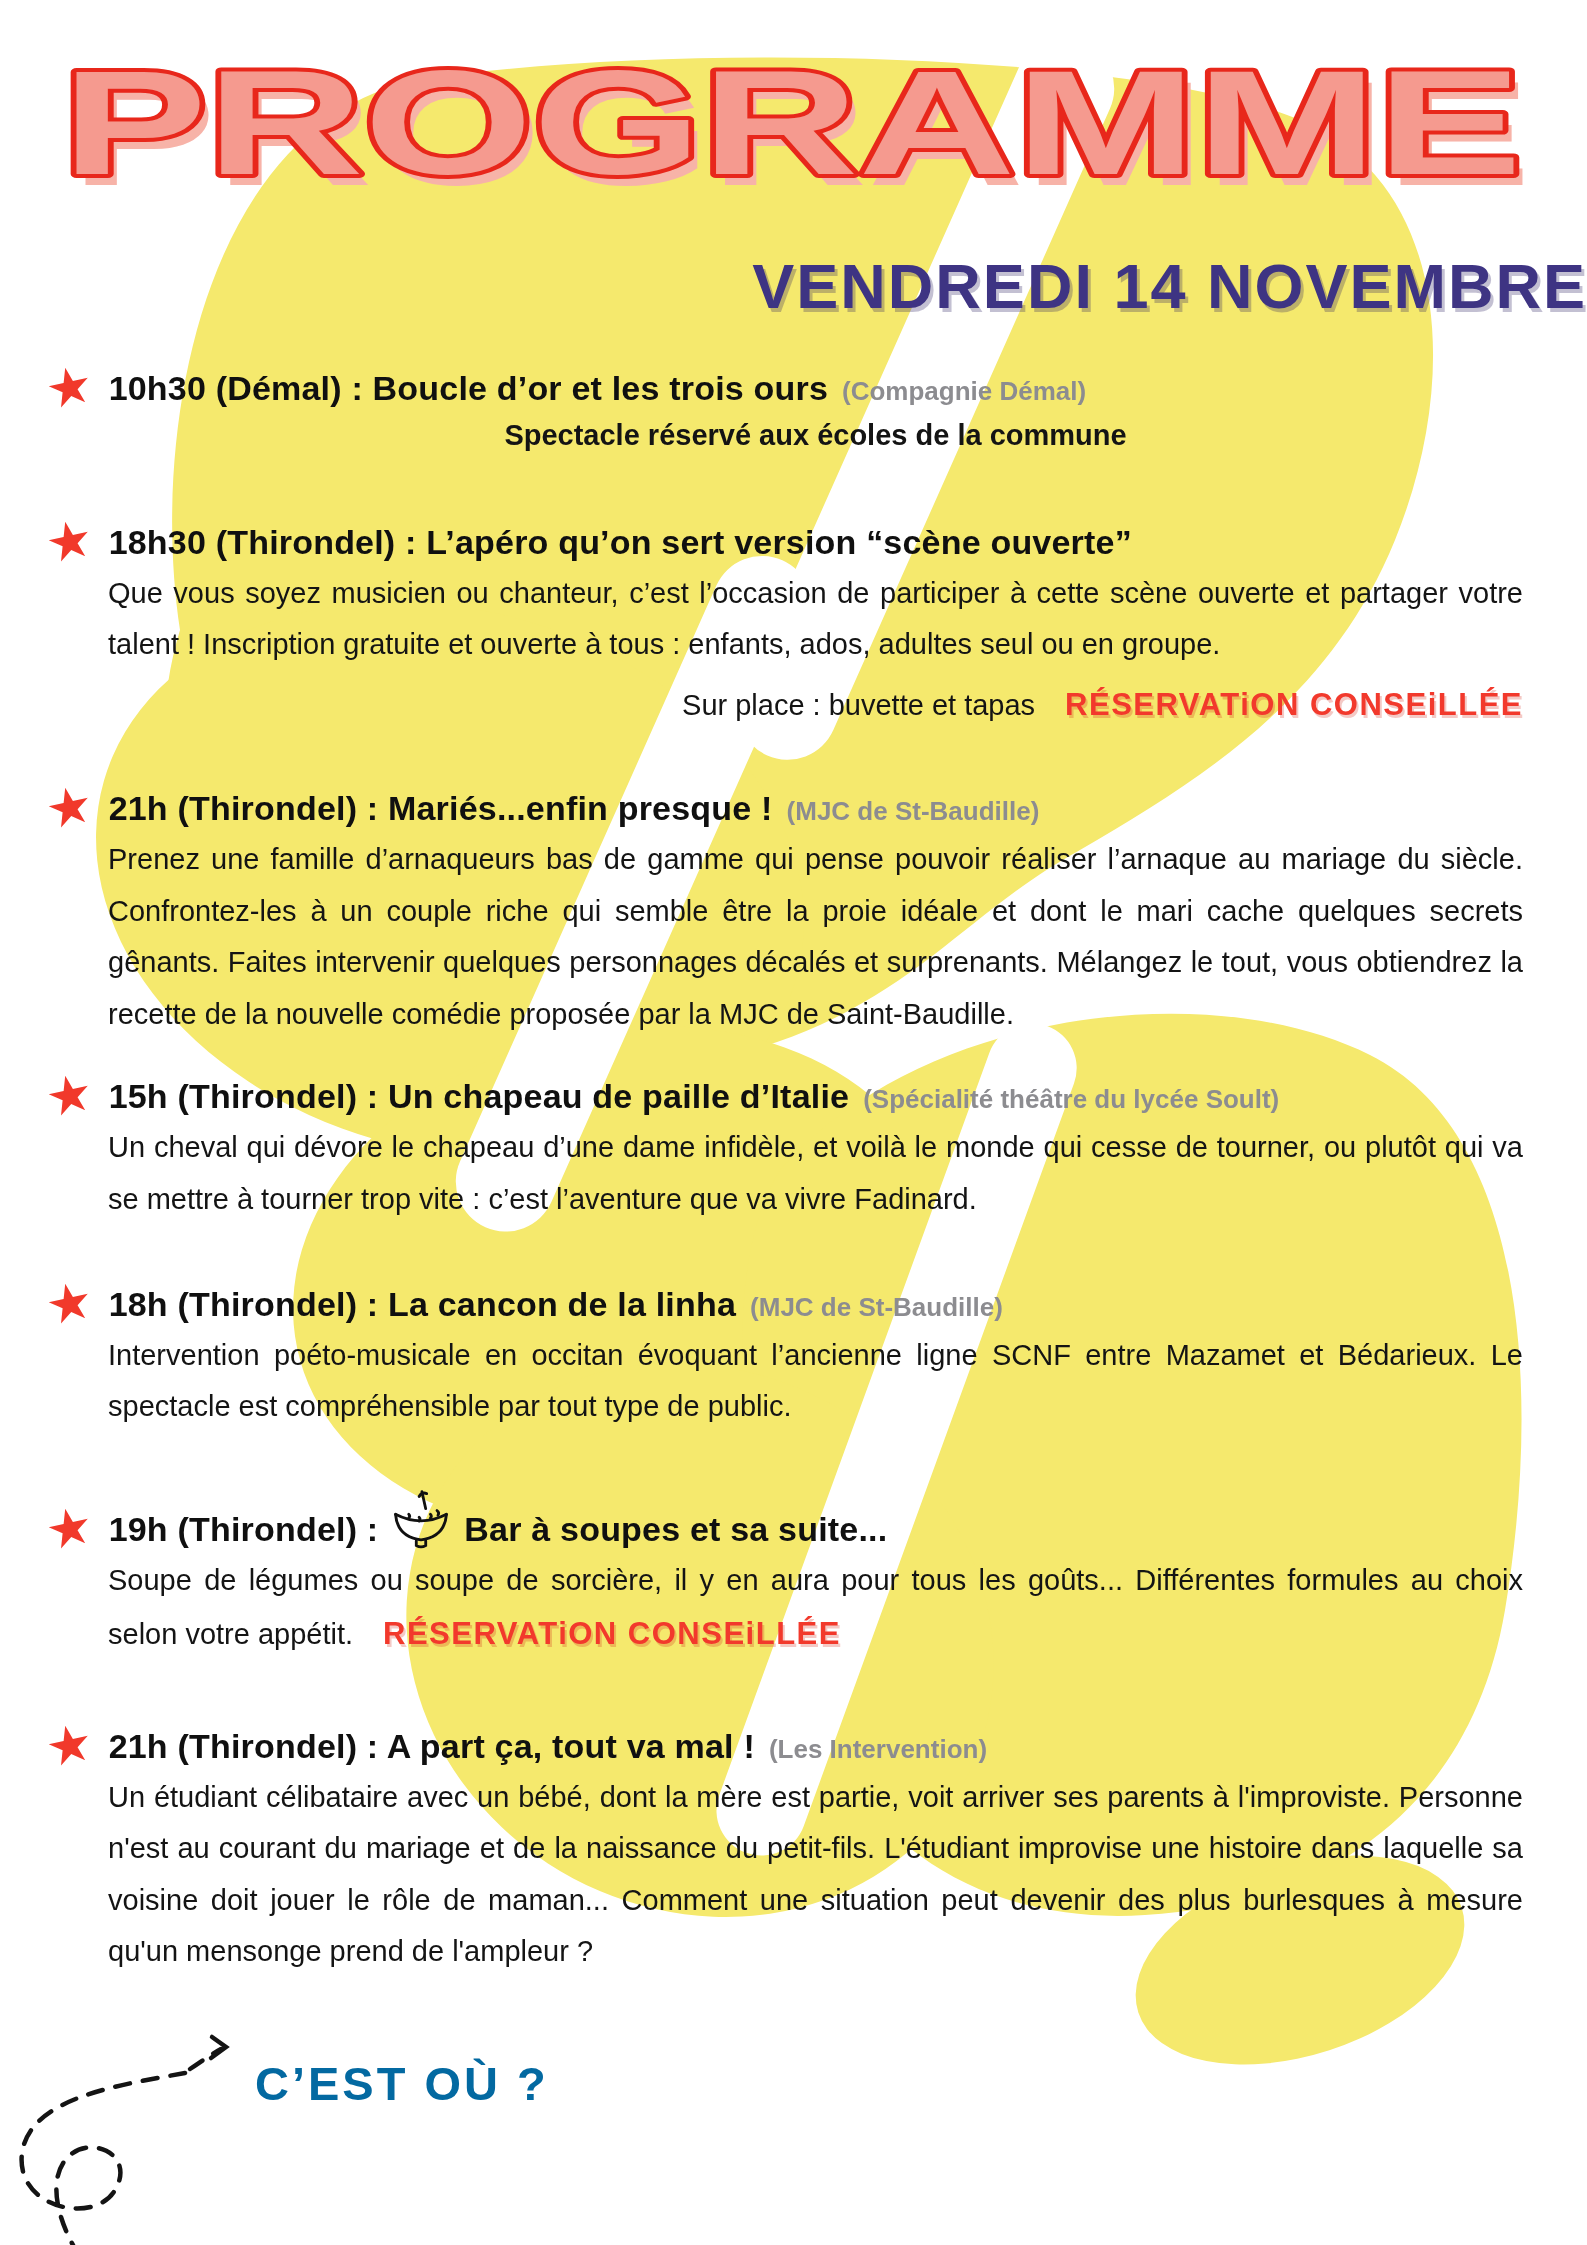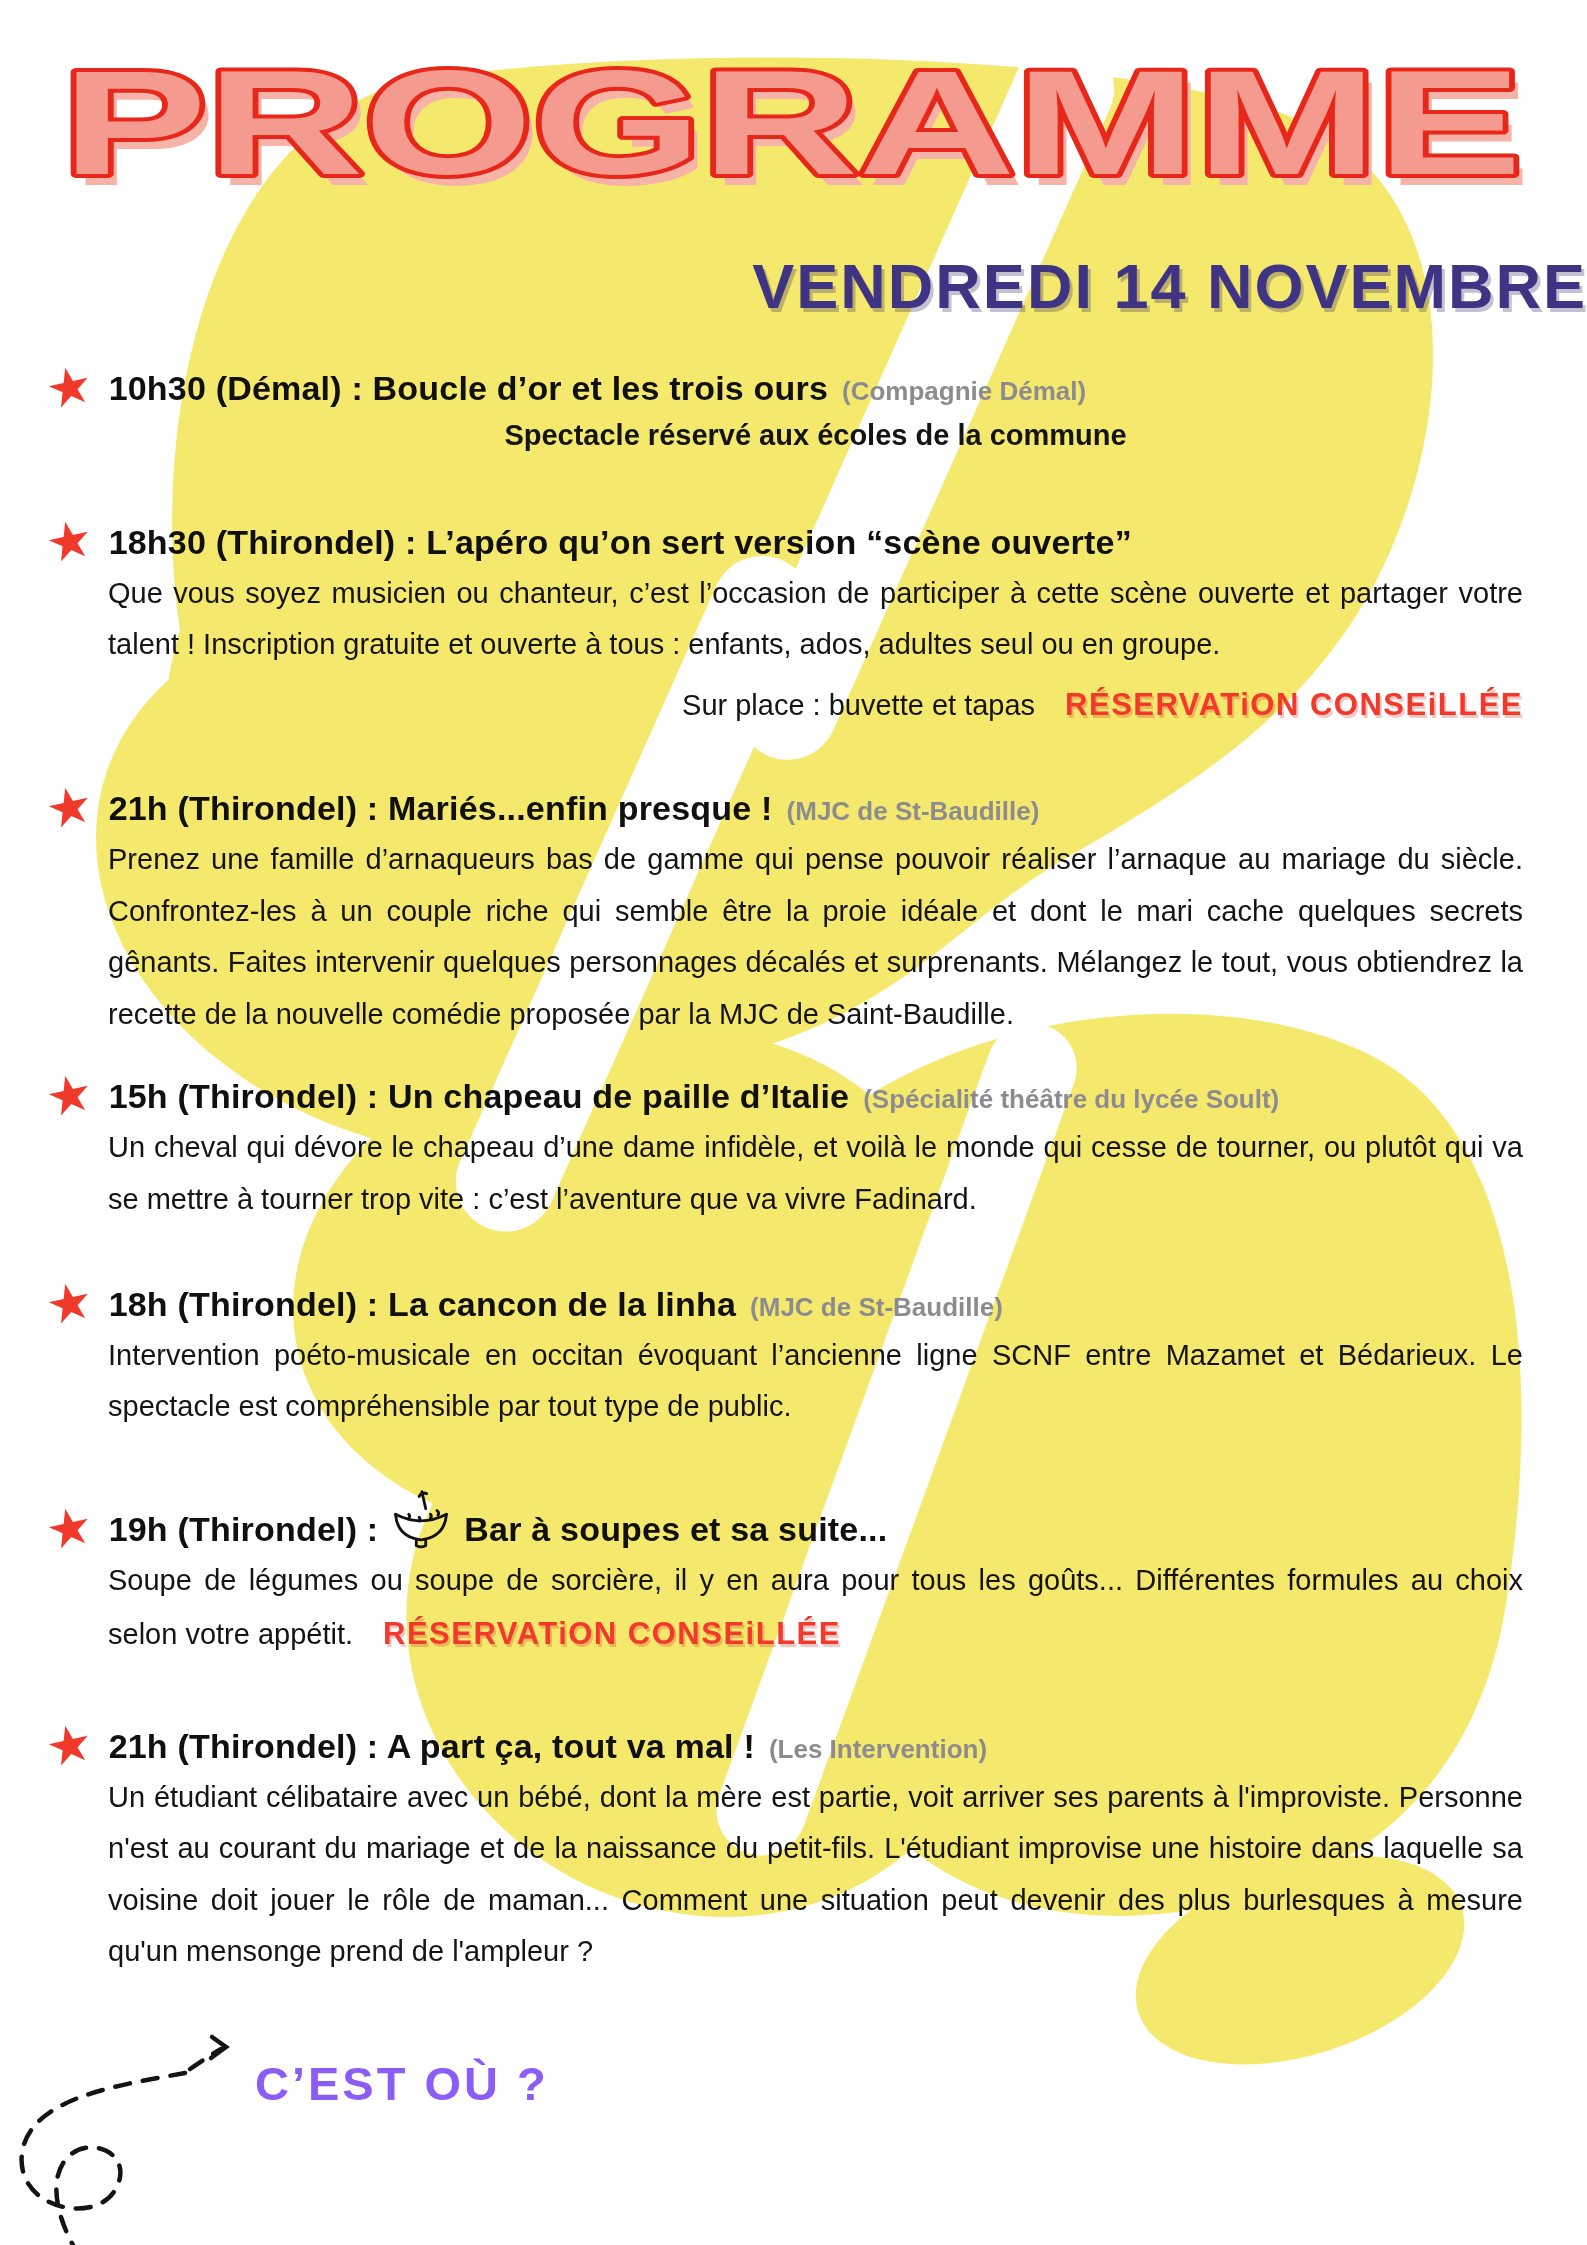--- a/index.html
+++ b/index.html
@@ -47,21 +47,21 @@
   .tailline{text-align:right;}
   .res{
     color:#F2392C;font-weight:900;font-size:31px;letter-spacing:1.5px;
     margin-left:30px;
     text-shadow:2px 3px 0 rgba(210,40,25,.25);
   }
   .bowl-icon{margin:0 10px;position:relative;top:10px;flex:0 0 auto;}
 
   .footer{margin-top:78px;}
   .footer-heading{
-    font-size:47px;font-weight:900;letter-spacing:3px;color:#8b5cf6;
+    font-size:47px;font-weight:900;letter-spacing:3px;color:#0369a1;
     margin-left:255px;
   }
 
   .doodle{position:absolute;left:0;top:1985px;z-index:1;}
 </style>
 </head>
 <body>
 
 <svg class="bg" viewBox="0 0 1587 2245" aria-hidden="true">
   <g fill="#F5E96D">

